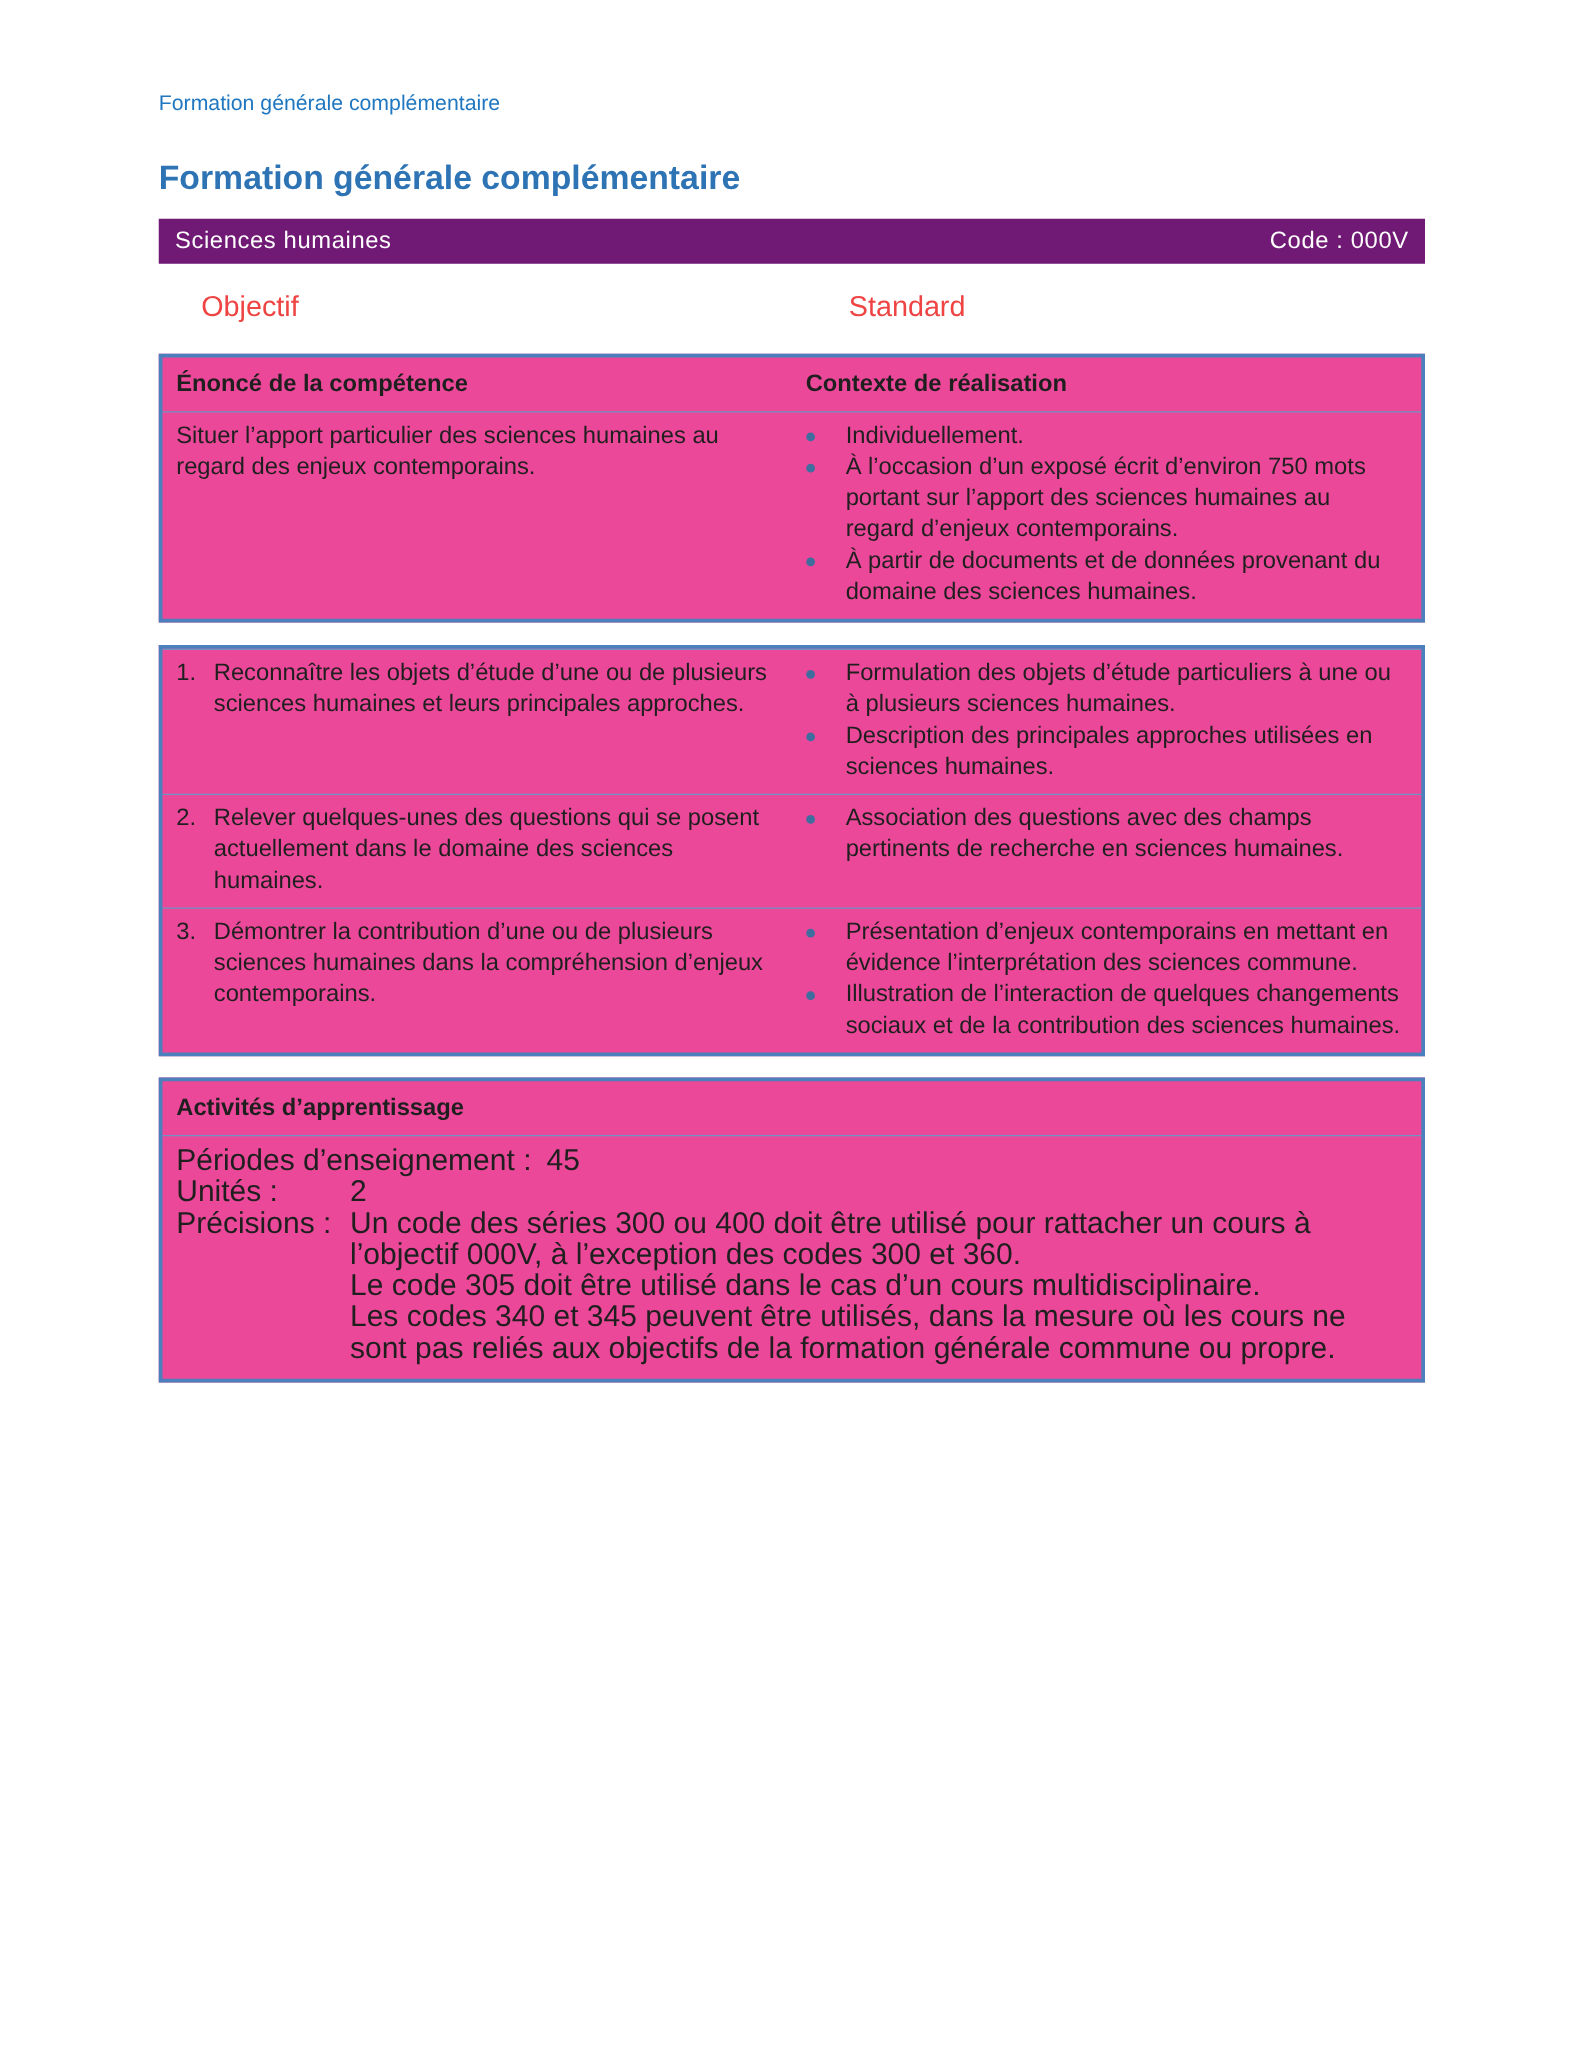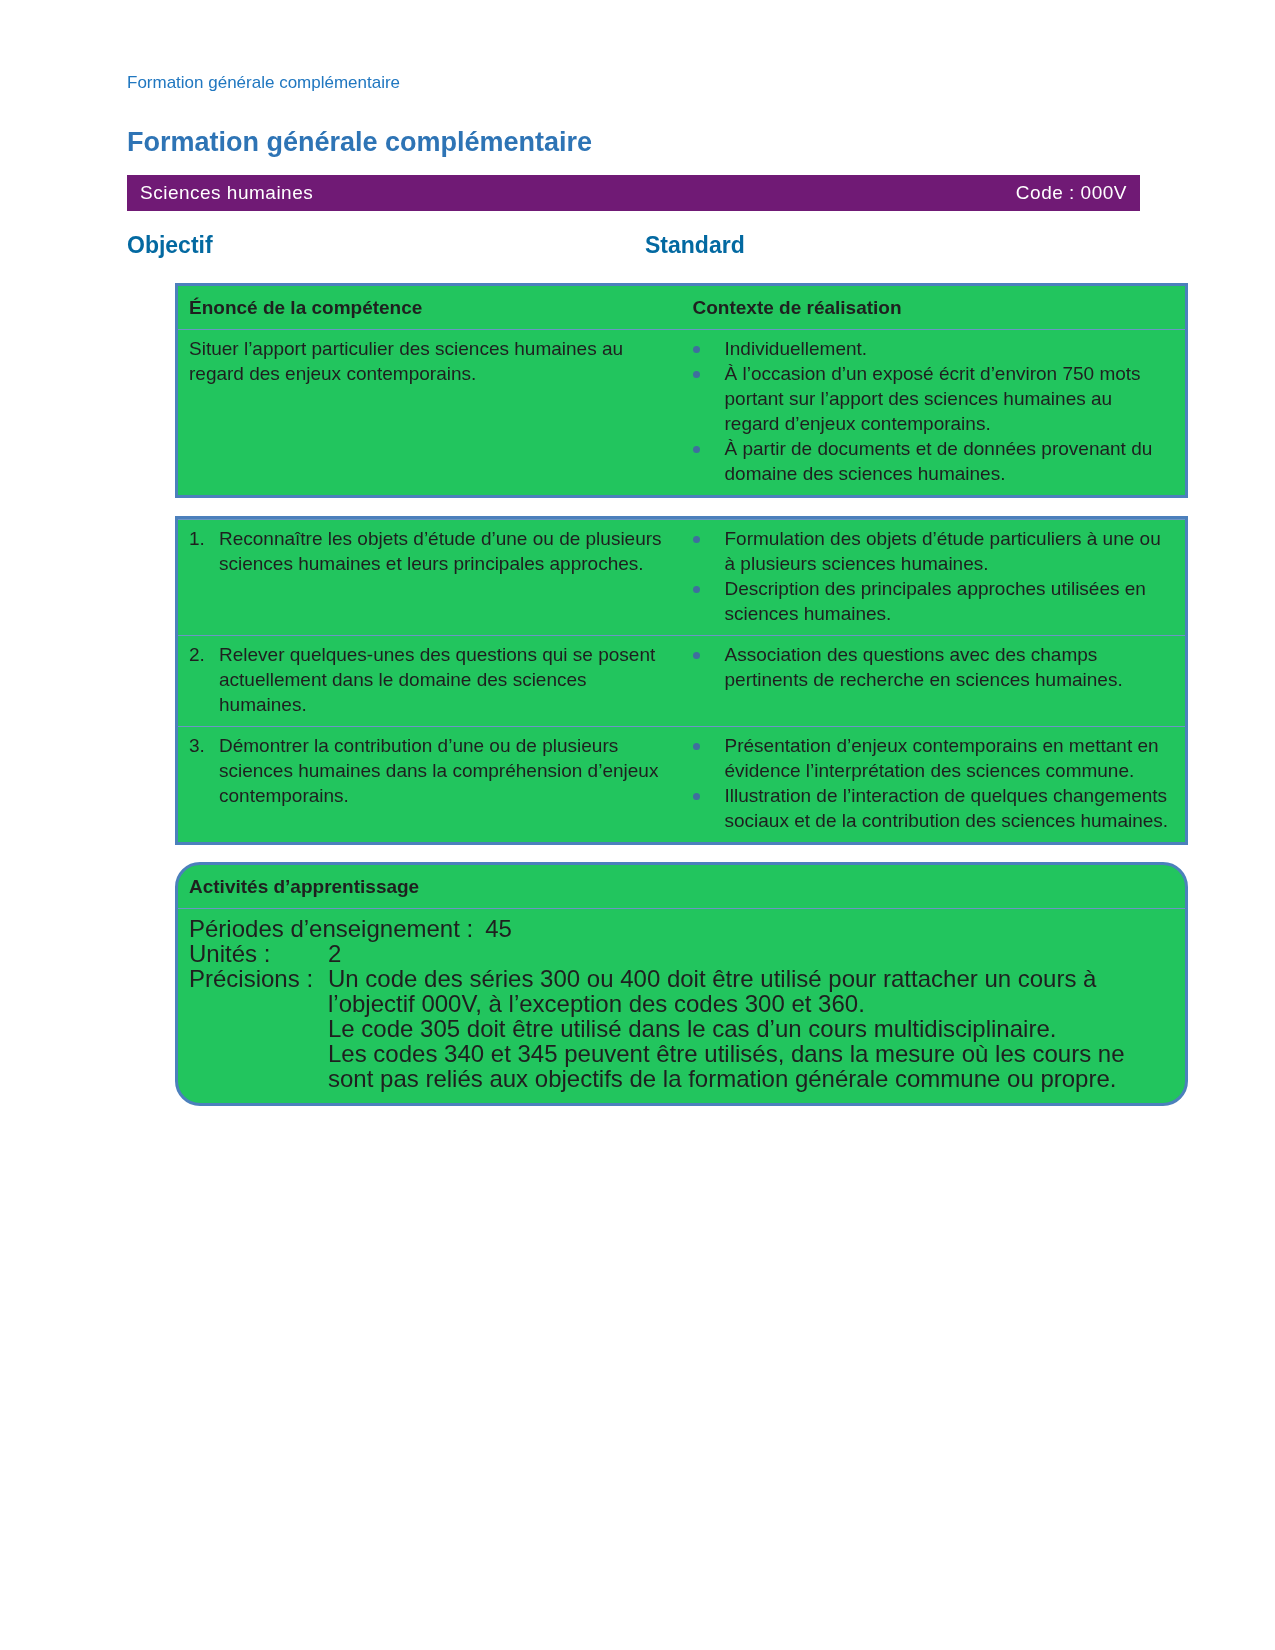--- a/index.html
+++ b/index.html
@@ -17,27 +17,27 @@
 
   .doc-title { margin-top:32px; font-size:27px; line-height:32px; font-weight:bold; color:#2e74b5; }
 
   .banner {
     margin-top:17px; height:36px; box-sizing:border-box;
     background:#701a75; color:#ffffff;
     display:flex; justify-content:space-between; align-items:center;
     padding:0 13px; font-size:19px; letter-spacing:0.5px;
   }
 
-  .col-headings { margin-top:20px; display:flex; font-size:23px; line-height:28px; font-weight:bold; color:#0369a1; }
+  .col-headings { margin-top:20px; display:flex; font-size:23px; line-height:28px; font-weight:normal; color:#ef4444;margin-left:34px; }
   .col-headings .left-heading { width:518px; flex:0 0 auto; }
 
-  .t { display:table; width:1013px; box-sizing:border-box; border:3px solid #4c80bc; border-collapse:separate; border-spacing:0; background:#22c55e;margin-left:48px; }
+  .t { display:table; width:1013px; box-sizing:border-box; border:3px solid #4c80bc; border-collapse:separate; border-spacing:0; background:#ec4899; }
   .t1 { margin-top:24px; }
   .t2 { margin-top:18px; }
-  .t3 { margin-top:17px;border-radius:25px; }
+  .t3 { margin-top:17px; }
   .tr { display:table-row; }
   .tc { display:table-cell; width:50%; vertical-align:top; padding:6px 14px 9px 11px; font-size:19px; line-height:25px; }
   .th .tc { font-weight:bold; padding:9px 11px; }
   .divided .tc { border-top:1px solid #6c95c5; }
   .fullcell { display:table-cell; vertical-align:top; padding:9px 11px; font-size:19px; line-height:25px; font-weight:bold; }
 
   .blist { margin:0; padding:0; list-style:none; }
   .blist li { display:flex; }
   .dot { flex:0 0 auto; width:7px; height:7px; border-radius:50%; background:#3f6e9e; margin-top:10px; }
   .btxt { flex:1; margin-left:25px; }

